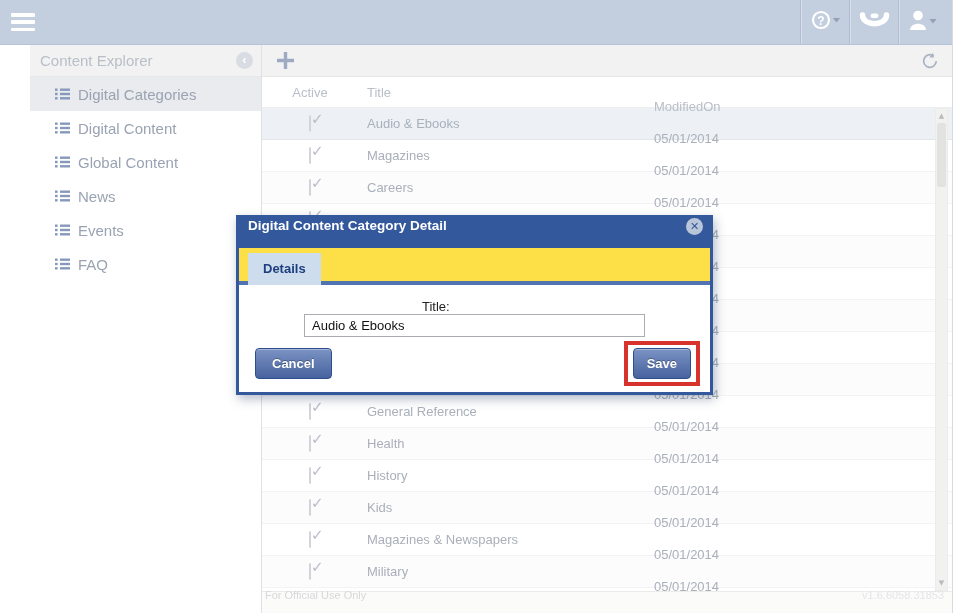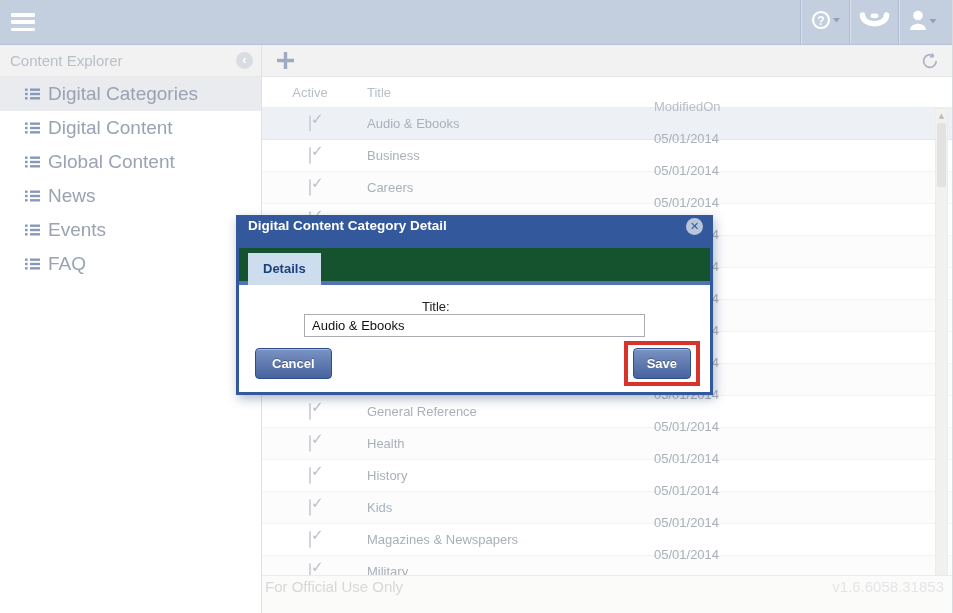--- a/index.html
+++ b/index.html
@@ -11,25 +11,25 @@
   .topbar { height:45px; background:#c3cedf; border-bottom:1px solid #b6c2d5; display:flex; align-items:center; justify-content:space-between; }
   .hamburger { margin-left:11px; width:24px; height:18px; display:flex; flex-direction:column; justify-content:space-between; cursor:pointer; }
   .hamburger span { display:block; height:3.5px; background:#fff; border-radius:1px; }
   .topbar-right { display:flex; height:100%; margin-right:5px; }
   .tb-cell { width:49px; height:100%; display:flex; align-items:center; justify-content:center; border-left:1px solid rgba(120,140,170,.25); box-shadow:inset 1px 0 0 rgba(255,255,255,.35); cursor:pointer; }
 
   
   .content { display:flex; height:568px; }
 
   
-  .sidebar { width:262px; flex-shrink:0; background:#fff; border-right:1px solid #e0e1e4; }
+  .sidebar { width:262px; flex-shrink:0; background:#fff; border-right:1px solid #e0e1e4;padding-left:30px; }
   .sidebar-header { height:32px; background:#f2f2f3; border-bottom:1px solid #e8e8e9; display:flex; align-items:center; padding:0 8px 0 10px; }
   .sidebar-title { font-size:15px; color:#b9bfc7; }
   .collapse-btn { margin-left:auto; width:17px; height:17px; border-radius:50%; background:#d9dce2; color:#fff; font-size:13px; font-weight:bold; display:flex; align-items:center; justify-content:center; line-height:1; cursor:pointer; padding-bottom:2px; }
-  .side-item { height:34px; display:flex; align-items:center; padding-left:25px; gap:8px; font-size:19px; color:#9aa3b2; cursor:pointer; }
+  .side-item { height:34px; display:flex; align-items:center; padding-left:25px; gap:8px; font-size:15px; color:#9aa3b2; cursor:pointer; }
   .side-item.selected { background:#e9ebef; }
 
   
   .main { position:relative; flex:1; background:#fff; }
   .toolbar { height:32px; background:#f2f2f3; border-bottom:1px solid #e6e6e7; display:flex; align-items:center; justify-content:space-between; padding:0 13px 0 15px; }
   .icon-btn { display:flex; align-items:center; cursor:pointer; }
 
   .grid-header { height:31px; border-bottom:1px solid #eeeeef; display:flex; align-items:center; font-size:13px; color:#b8bec8; }
   .col-active { width:96px; text-align:center; }
   .col-title { flex:1; padding-left:9px; }
@@ -41,30 +41,30 @@
   .row.selected { background:#edf1f5; border-bottom-color:#e2e6eb; }
   .cb { width:15px; height:15px; border:1px solid #d2d4d8; border-radius:2px; background:#fdfdfd; margin:0 auto; position:relative; }
   .cb .tick { position:absolute; left:1px; top:-6px; font-size:15px; color:#b7bdc7; font-family:"DejaVu Sans", sans-serif; }
 
   
   .scrollbar { position:absolute; top:63px; right:4px; width:13px; height:483px; background:#f1f1f0; border:1px solid #ececeb; display:flex; flex-direction:column; justify-content:space-between; align-items:center; }
   .sb-arrow { font-size:7px; color:#b9bab9; line-height:10px; padding:2px 0; cursor:pointer; font-family:"DejaVu Sans", sans-serif; }
   .sb-thumb { position:absolute; top:14px; left:1px; width:9px; height:64px; background:#e2e2e1; border-radius:2px; cursor:grab; }
 
   
-  .footer { position:absolute; left:0; right:0; bottom:0; height:38px; background:#fbfbfa; border-top:1px solid #ebebea; display:flex; align-items:center; justify-content:space-between; padding:0 8px 16px 3px; font-size:15px; }
+  .footer { position:absolute; left:0; right:0; bottom:0; height:22px; background:#fbfbfa; border-top:1px solid #ebebea; display:flex; align-items:center; justify-content:space-between; padding:0 8px 16px 3px; font-size:11px; }
   .fouo { color:#d7d8da; }
   .version { color:#e4e5e8; }
 
   
   .modal { position:absolute; left:236px; top:215px; width:477px; height:180px; background:#fff; border:3px solid #33589c; box-shadow:2px 4px 10px rgba(40,60,100,.35); z-index:10; }
   .modal-header { height:30px; background:#33589c; display:flex; padding:0 7px 0 9px; }
   .modal-title { color:#fff; font-weight:bold; font-size:13.5px; }
   .modal-close { margin-left:auto; width:17px; height:17px; border-radius:50%; background:#b9c5d8; color:#33589c; font-size:11px; font-weight:bold; display:flex; align-items:center; justify-content:center; cursor:pointer; font-family:"DejaVu Sans", sans-serif; }
-  .tabstrip { height:37px; background:#14532d; border-bottom:4px solid #4f74b1; padding:5px 0 0 9px; }
+  .tabstrip { height:37px; background:#fde047; border-bottom:4px solid #4f74b1; padding:5px 0 0 9px; }
   .tab { display:inline-block; height:32px; background:#cdddee; color:#1c3f7d; font-weight:bold; font-size:13px; padding:8px 15px 0; cursor:pointer; }
   .modal-body { padding:14px 16px 0; display:flex; align-items:center;flex-direction:column; }
   .field-label { width:105px; font-size:13px; color:#222; }
   .field-input { width:341px; height:23px; border:1px solid #a9acb1; font-size:13px; color:#111; padding:2px 7px; font-family:"Liberation Sans", sans-serif; }
   .modal-actions { position:absolute; left:16px; right:19px; bottom:13px; display:flex; justify-content:space-between; align-items:center; }
   .btn { background:linear-gradient(#7b93c3,#47639f); border:1px solid #2e4d8d; border-radius:4px; color:#fff; font-weight:bold; font-size:13px; padding:7px 16px; cursor:pointer; text-shadow:0 -1px 0 rgba(0,0,0,.3); box-shadow:inset 0 1px 0 rgba(255,255,255,.35); font-family:"Liberation Sans", sans-serif; }
   .save-wrap { position:relative; }
   .annotation { position:absolute; inset:-7px -9px; border:4px solid #d8322d; pointer-events:none; }
 </style>
 </head>
@@ -237,21 +237,21 @@
 
       <div class="rows" id="rows">
   <div class="row selected">
     <span class="col-active"><span class="cb"><span class="tick">✓</span></span></span>
     <span class="col-title">Audio &amp; Ebooks</span>
     <span class="col-date">05/01/2014</span>
   </div>
 
   <div class="row">
     <span class="col-active"><span class="cb"><span class="tick">✓</span></span></span>
-    <span class="col-title">Business</span>
+    <span class="col-title">Magazines</span>
     <span class="col-date">05/01/2014</span>
   </div>
 
   <div class="row">
     <span class="col-active"><span class="cb"><span class="tick">✓</span></span></span>
     <span class="col-title">Careers</span>
     <span class="col-date">05/01/2014</span>
   </div>
 
   <div class="row">

